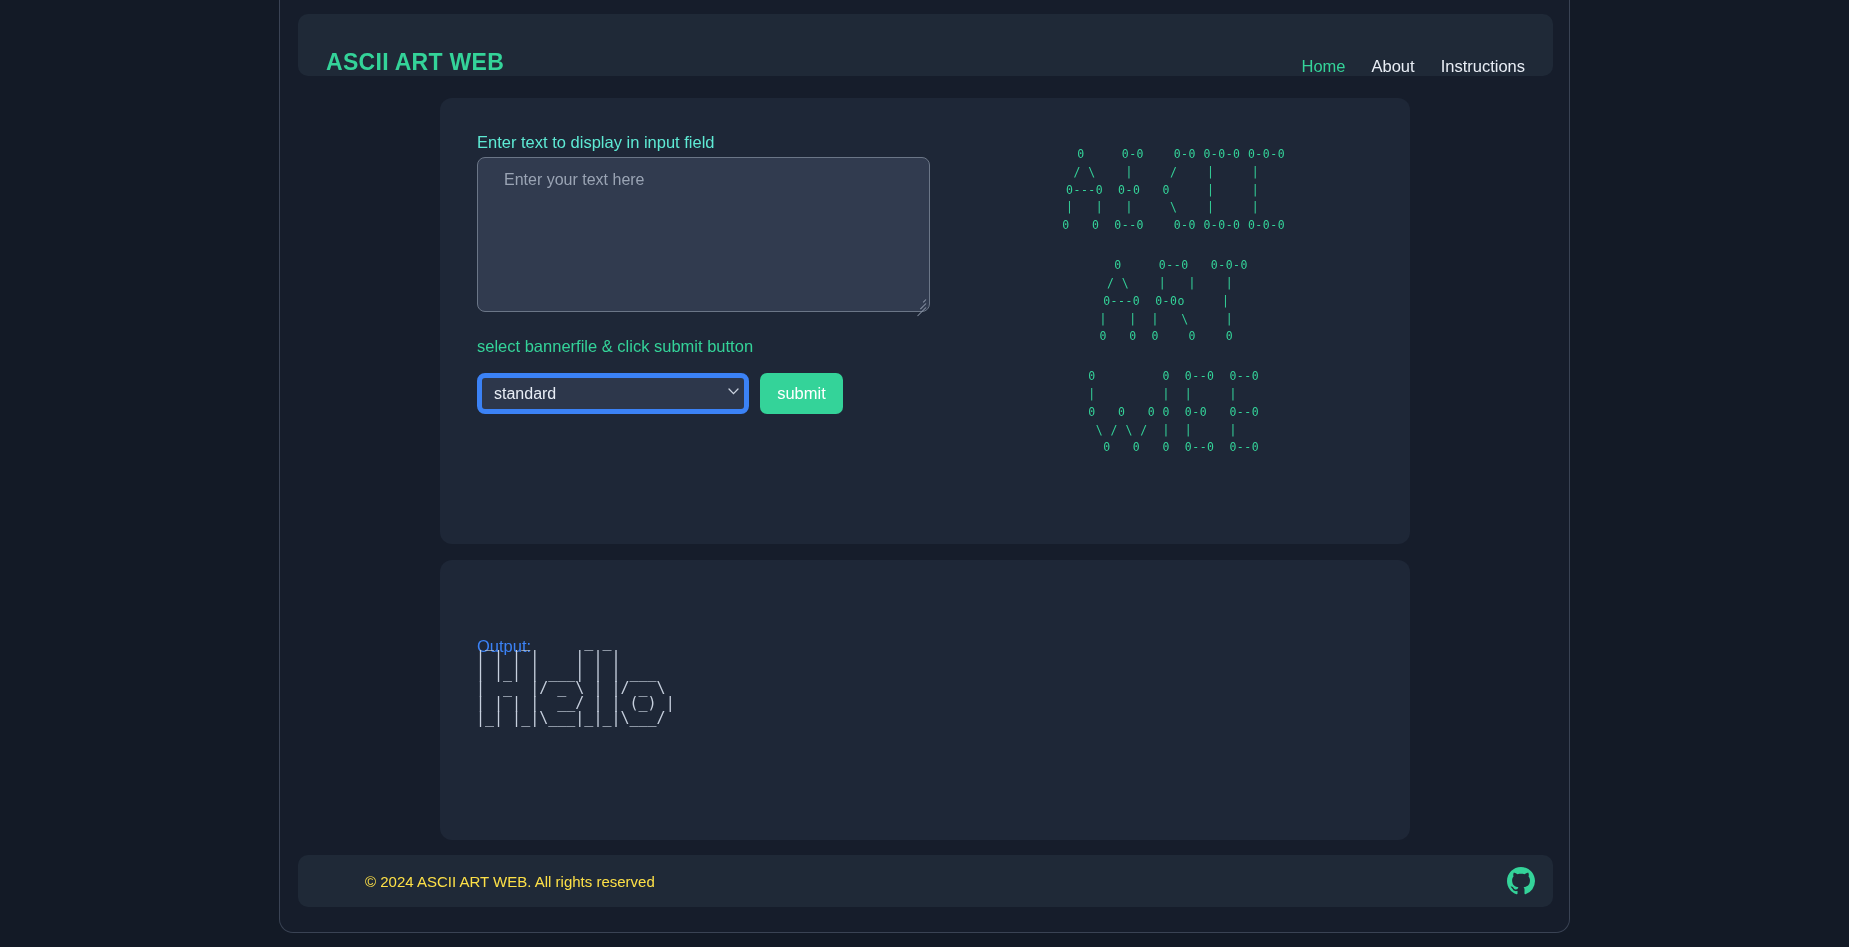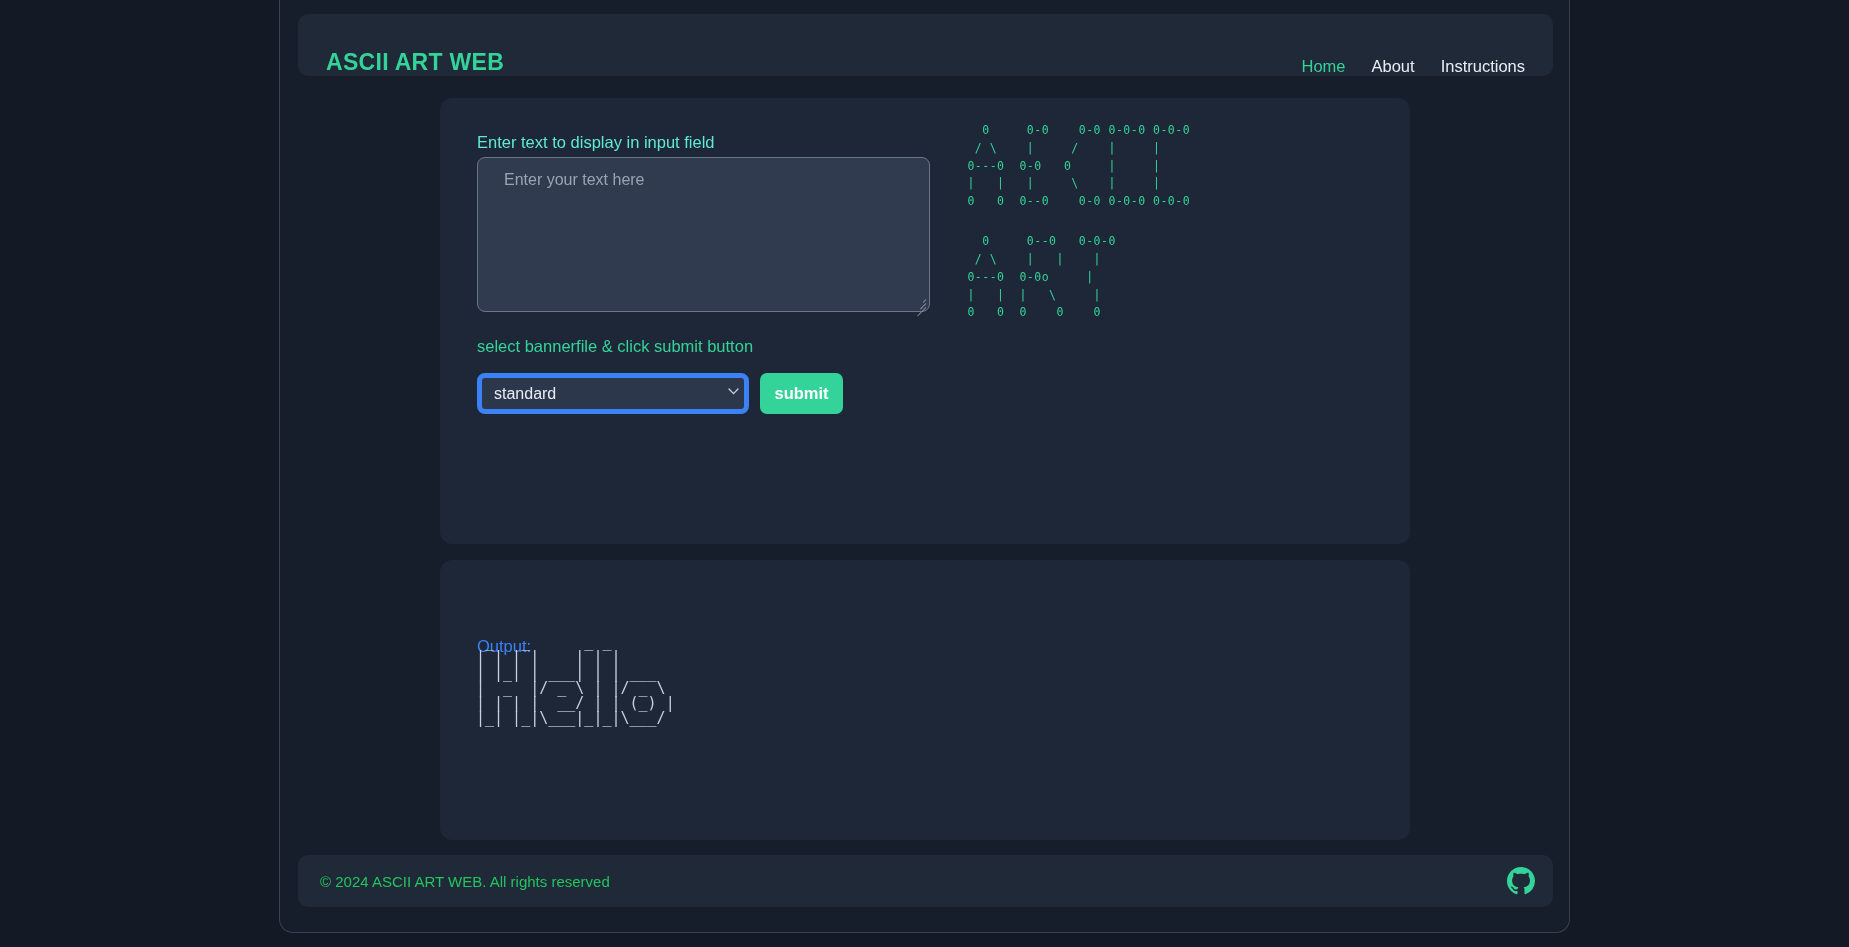--- a/index.html
+++ b/index.html
@@ -163,30 +163,30 @@
     top: 275px;
     width: 83px;
     height: 41px;
     background: #34d399;
     border: none;
     border-radius: 7px;
     color: #ffffff;
     font-family: "Liberation Sans", sans-serif;
     font-size: 16.5px;
     cursor: pointer;
-    font-weight: bold;
   }
 
   
   .banner-col {
     position: absolute;
     left: 520px;
-    top: 24px;
+    top: 48px;
     width: 420px;
     height: 380px;
+    text-align: center;
   }
   .banner-art {
     color: #34d399;
     font-family: "DejaVu Sans Mono", monospace;
     font-size: 11.5px;
     line-height: 1.55;
     white-space: pre;
     letter-spacing: 0.5px;
     margin: 0 0 22px 0;
   }
@@ -220,22 +220,23 @@
     width: 1255px;
     height: 52px;
     background: #1f2937;
     border-radius: 10px;
     display: flex;
     align-items: center;
     justify-content: space-between;
     padding: 0 18px 0 22px;
   }
   .copyright {
-    color: #22c55e;
+    color: #fde047;
     font-size: 15px;
+    margin-left: 45px;
   }
   .gh-link { display: flex; align-items: center; }
 </style>
 </head>
 <body>
 
 <div class="app-shell">
 
   <div class="site-header">
     <div class="brand">ASCII ART WEB</div>
@@ -274,20 +275,25 @@
       <pre class="banner-art">   0     0-0    0-0 0-0-0 0-0-0
   / \    |     /    |     |   
  0---0  0-0   0     |     |   
  |   |   |     \    |     |   
  0   0  0--0    0-0 0-0-0 0-0-0</pre>
       <pre class="banner-art">   0     0--0   0-0-0
   / \    |   |    |  
  0---0  0-0o     |  
  |   |  |   \     |  
  0   0  0    0    0  </pre>
+      <pre class="banner-art"> 0         0  0--0  0--0
+ |         |  |     |   
+ 0   0   0 0  0-0   0--0
+  \ / \ /  |  |     |   
+   0   0   0  0--0  0--0</pre>
     </div>
   </div>
 
   <div class="card card-output">
     <div class="output-label">Output:</div>
     <pre class="output-art"> _   _      _ _       
 | | | |    | | |      
 | |_| | ___| | | ___  
 |  _  |/ _ \ | |/ _ \ 
 | | | |  __/ | | (_) |

